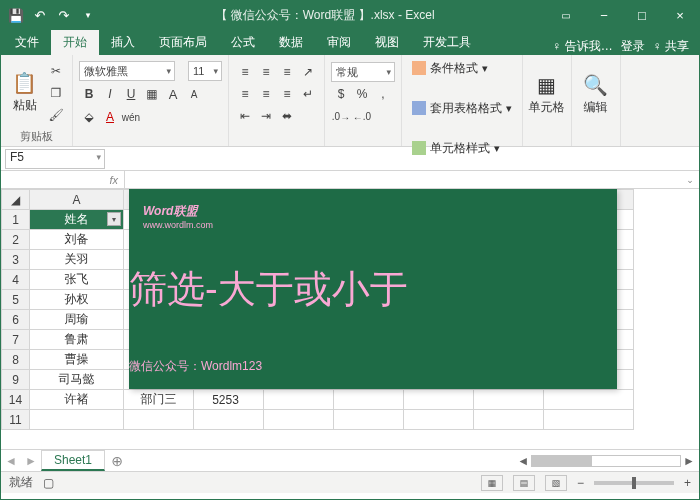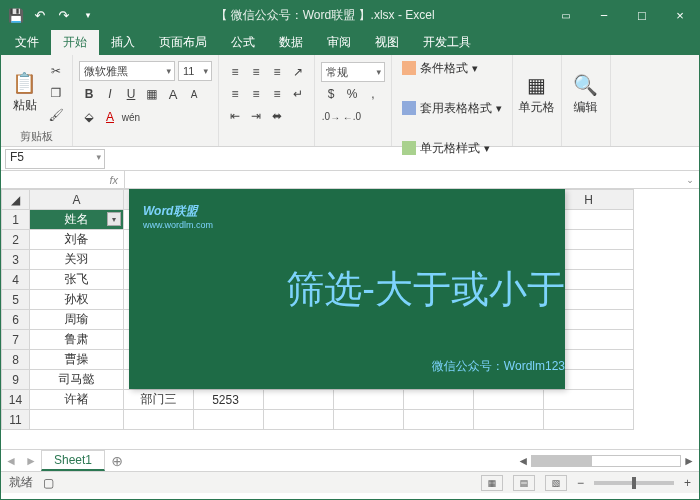--- a/index.html
+++ b/index.html
@@ -37,21 +37,21 @@
 .fxexp{width:18px;text-align:center;color:#888;font-size:9px}
 .grid-area{position:relative;height:260px;background:#fff;overflow:hidden}
 table{border-collapse:collapse;table-layout:fixed}
 th,td{border:1px solid #d4d4d4;height:20px;font-size:12px;text-align:center;background:#fff;color:#333}
 th{background:#f0f0f0;font-weight:normal;color:#444}
 .corner{width:28px;background:#f0f0f0}
 .rowhdr{width:28px;background:#f0f0f0;color:#444}
 .colA{width:94px}.colB{width:70px}.colC{width:70px}.colD,.colE,.colF,.colG{width:70px}.colH{width:90px}
 .hdrcell{background:#2b7752;color:#fff;position:relative;text-align:center}
 .filterbtn{position:absolute;right:2px;top:2px;width:14px;height:14px;background:#e8e8e8;border:1px solid #aaa;display:flex;align-items:center;justify-content:center;font-size:8px;color:#555}
-.overlay{position:absolute;left:128px;top:0;width:436px;height:200px;background:#1e6b46;color:#7dd3fc;display:flex;flex-direction:column;align-items:flex-end;justify-content:center;box-shadow:2px 2px 6px rgba(0,0,0,0.2)}
+.overlay{position:absolute;left:128px;top:0;width:488px;height:200px;background:#1e6b46;color:#f9a8d4;display:flex;flex-direction:column;align-items:flex-start;justify-content:center;box-shadow:2px 2px 6px rgba(0,0,0,0.2)}
 .overlay .logo{position:absolute;top:10px;left:14px;font-size:18px;font-weight:bold;font-style:italic}
 .overlay .logo small{display:block;font-size:9px;font-weight:normal;font-style:normal}
 .overlay .main{font-size:38px;font-weight:normal}
 .overlay .sub{position:absolute;bottom:14px;font-size:12px}
 .sheetbar{height:22px;background:#fff;border-top:1px solid #d4d4d4;display:flex;align-items:center;font-size:11px;color:#666}
 .sheetbar .navbtn{width:20px;text-align:center;color:#aaa}
 .sheetbar .tab2{padding:2px 12px;border:1px solid #d4d4d4;border-bottom:2px solid #2b7752;background:#fff;color:#2b7752}
 .sheetbar .add{width:24px;text-align:center;font-size:14px;color:#888}
 .sheetbar .hscroll{flex:1;display:flex;align-items:center;justify-content:flex-end;gap:2px;padding:0 4px}
 .sheetbar .hscroll .track{width:150px;height:12px;border:1px solid #c6c6c6;position:relative}
@@ -85,41 +85,46 @@
   <div class="tab">文件</div>
   <div class="tab active">开始</div>
   <div class="tab">插入</div>
   <div class="tab">页面布局</div>
   <div class="tab">公式</div>
   <div class="tab">数据</div>
   <div class="tab">审阅</div>
   <div class="tab">视图</div>
   <div class="tab">开发工具</div>
   <div class="spacer"></div>
+  <div class="right">
+    <span>♀ 告诉我…</span>
+    <span>登录</span>
+    <span>♀ <span>共享</span></span>
+  </div>
 </div>
 
 <div class="ribbon">
   <div class="group">
     <div class="gbody">
       <div class="bigbtn">
           <span class="ico">📋</span>
           <span>粘贴</span>
         </div>
       <div class="vcol">
         <div class="rbtn">✂</div>
         <div class="rbtn">❐</div>
         <div class="rbtn">🖌</div>
       </div>
     </div>
     <div class="glabel">剪贴板</div>
   </div>
   <div class="group">
     <div class="gbody">
       <div class="vcol" style="gap:3px">
-        <div style="display:flex;gap:3px">
+        <div style="display:flex;gap:13px">
           <div class="combo" style="width:96px">微软雅黑</div>
           <div class="combo" style="width:34px">11</div>
         </div>
         <div class="btnrow">
           <div class="rbtn">
               <b>B</b>
             </div>
           <div class="rbtn">
               <i>I</i>
             </div>

